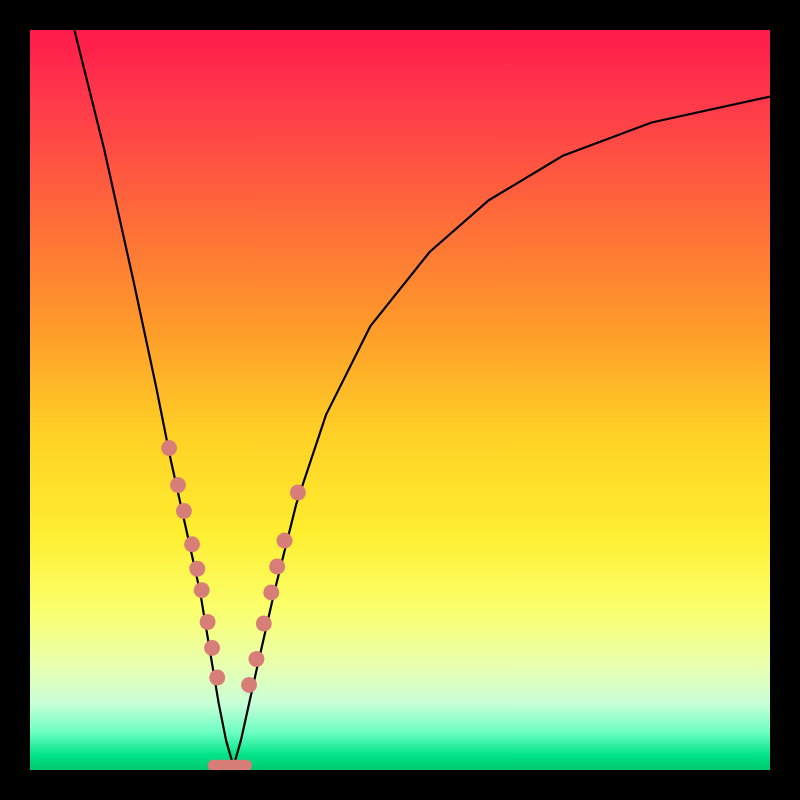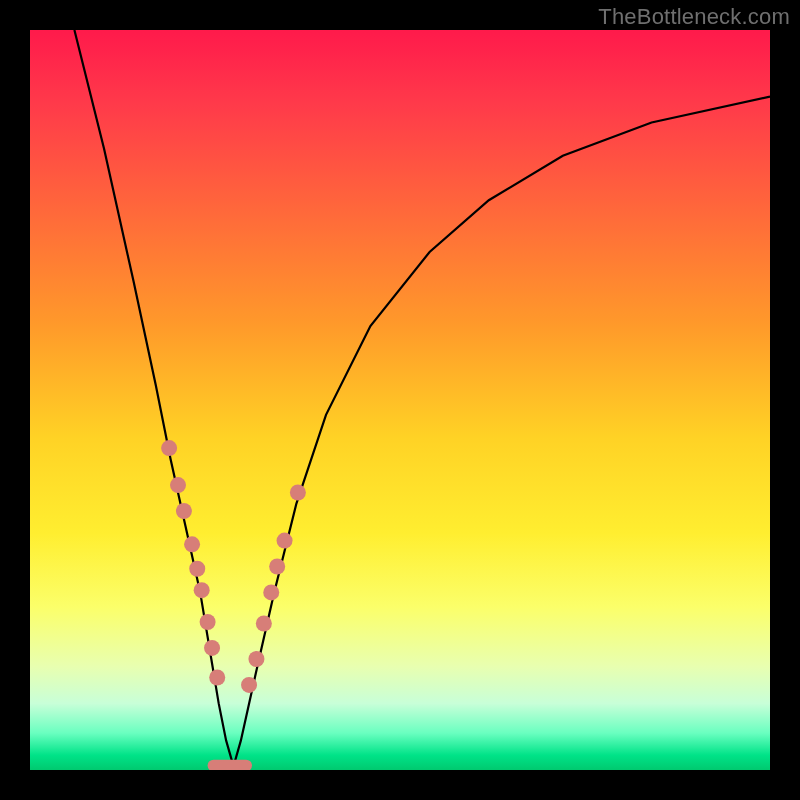--- a/index.html
+++ b/index.html
@@ -69,21 +69,20 @@
   }
   .capsule {
     fill: #d77e78;
     stroke: none;
   }
 </style>
 </head>
 <body>
 
 <div class="frame">
-  <div class="watermark">TheBottleneck.com</div>
 
   <div class="plot">
     <svg class="curve" viewBox="0 0 740 740">
       <path id="curve-path" class="curve-path" d="M44.40 0.00 L74.00 118.40 L103.60 251.60 L125.80 355.20 L140.60 429.20 L155.40 495.80 L170.20 562.40 L181.30 629.00 L188.70 673.40 L196.10 710.40 L203.50 736.30 L210.90 710.40 L225.70 643.80 L244.20 562.40 L266.40 473.60 L296.00 384.80 L340.40 296.00 L399.60 222.00 L458.80 170.20 L532.80 125.80 L621.60 92.50 L740.00 66.60"></path>
       <g id="dots-group">
           <circle class="dot" cx="139.12" cy="418.10" r="8"></circle>
           <circle class="dot" cx="148.00" cy="455.10" r="8"></circle>
           <circle class="dot" cx="153.92" cy="481.00" r="8"></circle>
           <circle class="dot" cx="162.06" cy="514.30" r="8"></circle>
           <circle class="dot" cx="167.24" cy="538.72" r="8"></circle>

